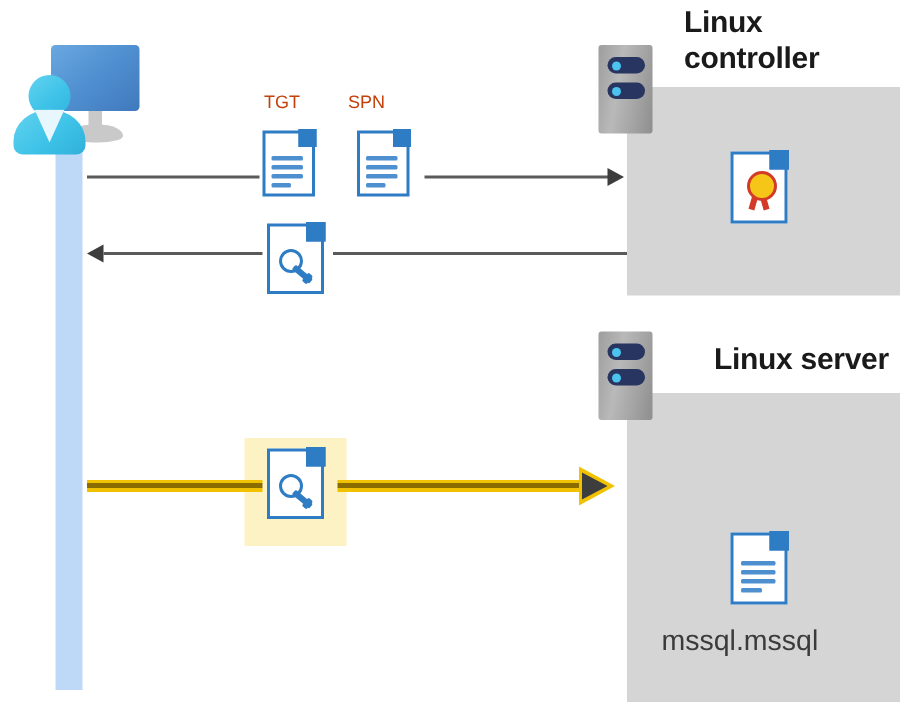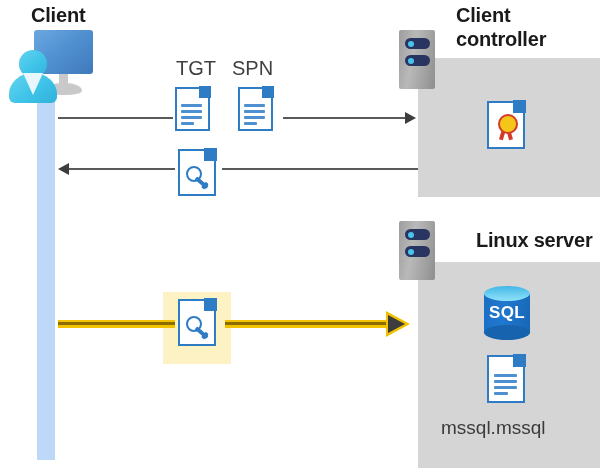--- a/index.html
+++ b/index.html
@@ -9,21 +9,21 @@
     -webkit-font-smoothing:antialiased;
   }
   .canvas{position:absolute;left:0;top:0;width:600px;height:468px;}
 
   
   .title-bold{
     position:absolute;font-weight:bold;color:#1a1a1a;
     font-size:20px;line-height:24px;letter-spacing:-0.2px;
   }
   .label-plain{
-    position:absolute;color:#404040;font-size:20px;line-height:20px;text-align:right;
+    position:absolute;color:#c2410c;font-size:12px;line-height:20px;text-align:right;
   }
   .file-label{
     position:absolute;color:#3b3b3b;font-size:19px;line-height:22px;
   }
 
   
   .lifeline{
     position:absolute;background:#bdd9f7;
   }
 
@@ -155,56 +155,49 @@
       <div class="screen"></div>
     </div>
     <div class="mon-neck" style="left:54px;top:46px;width:9px;height:12px;"></div>
     <div class="mon-base" style="left:41px;top:55px;width:36px;height:12px;"></div>
 
     <div class="person-head" style="left:14px;top:22px;width:28px;height:28px;"></div>
     <div class="person-body" style="left:4px;top:45px;width:48px;height:30px;"></div>
     <div class="person-collar" style="left:18px;top:45px;width:20px;height:22px;"></div>
   </div>
 
-  <div class="title-bold" style="left:31px;top:3px;">Client</div>
 
   <div class="server-ico" style="left:399px;top:30px;width:36px;height:59px;">
     <div class="body"></div>
     <div class="pill" style="left:6px;top:8px;width:25px;height:11px;"></div>
     <div class="dot" style="left:9px;top:11px;width:6px;height:6px;"></div>
     <div class="pill" style="left:6px;top:25px;width:25px;height:11px;"></div>
     <div class="dot" style="left:9px;top:28px;width:6px;height:6px;"></div>
   </div>
-  <div class="title-bold" style="left:456px;top:3px;width:140px;">Client controller</div>
+  <div class="title-bold" style="left:456px;top:3px;width:140px;">Linux controller</div>
 
   <div class="doc" style="left:487px;top:101px;width:38px;height:48px;">
     <div class="sheet"></div>
     <div class="fold" style="border-width:13px 13px 0 0;"></div>
     <div class="cert" style="left:0;top:0;width:100%;height:100%;">
       <div class="ribbon" style="left:14px;top:24px;width:4px;height:15px;transform:rotate(16deg);"></div>
       <div class="ribbon" style="left:20px;top:24px;width:4px;height:15px;transform:rotate(-16deg);"></div>
       <div class="seal" style="left:11px;top:13px;width:16px;height:16px;"></div>
     </div>
   </div>
 
   <div class="server-ico" style="left:399px;top:221px;width:36px;height:59px;">
     <div class="body"></div>
     <div class="pill" style="left:6px;top:8px;width:25px;height:11px;"></div>
     <div class="dot" style="left:9px;top:11px;width:6px;height:6px;"></div>
     <div class="pill" style="left:6px;top:25px;width:25px;height:11px;"></div>
     <div class="dot" style="left:9px;top:28px;width:6px;height:6px;"></div>
   </div>
   <div class="title-bold" style="left:476px;top:228px;width:148px;">Linux server</div>
 
-  <div class="dbcyl" style="left:484px;top:286px;width:46px;height:54px;">
-    <div class="body"></div>
-    <div class="bottom"></div>
-    <div class="top"></div>
-    <div class="txt">SQL</div>
-  </div>
 
   <div class="doc" style="left:487px;top:355px;width:38px;height:48px;">
     <div class="sheet"></div>
     <div class="fold" style="border-width:13px 13px 0 0;"></div>
     <div class="line" style="left:7px;top:19px;width:23px;height:3px;"></div>
     <div class="line" style="left:7px;top:25px;width:23px;height:3px;"></div>
     <div class="line" style="left:7px;top:31px;width:23px;height:3px;"></div>
     <div class="line" style="left:7px;top:37px;width:14px;height:3px;"></div>
   </div>
   <div class="file-label" style="left:441px;top:417px;">mssql.mssql</div>

